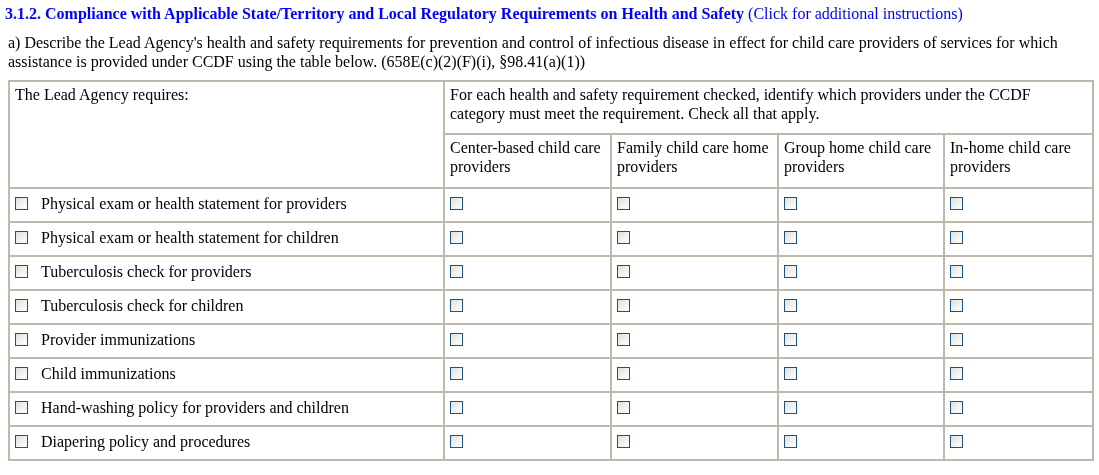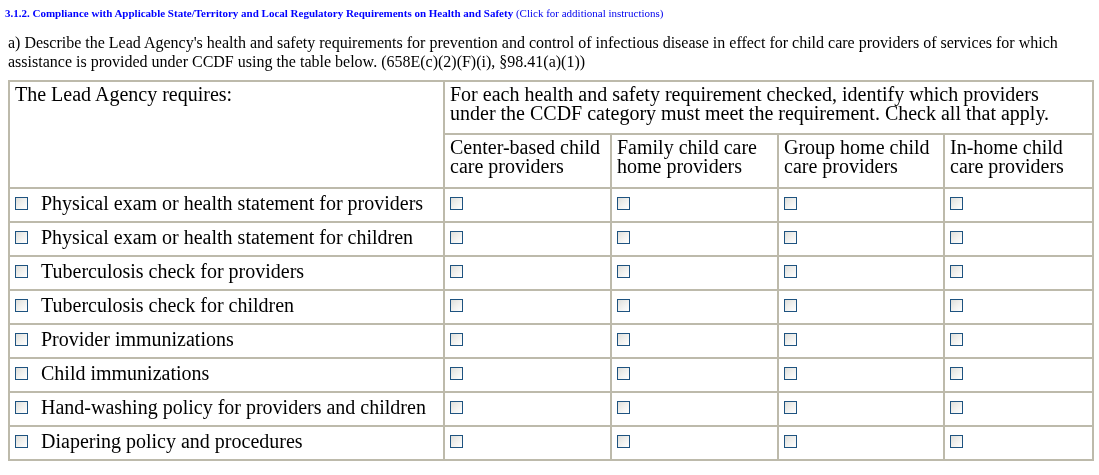--- a/index.html
+++ b/index.html
@@ -11,21 +11,21 @@
   }
   .page {
     width: 1099px;
     height: 475px;
     overflow: hidden;
     box-sizing: border-box;
     padding: 4px 5px 0 5px;
   }
   .heading {
     margin: 0 0 2px 0;
-    font-size: 11px;
+    font-size: 16px;
     line-height: 19px;
     font-weight: normal;
   }
   .heading-bold {
     font-weight: bold;
     color: #0000ff;
   }
   .heading-link {
     font-weight: normal;
     color: #0000ee;
@@ -38,21 +38,21 @@
     line-height: 19px;
     width: 1082px;
   }
   .intro b { font-weight: normal; }
 
   table.req-table {
     margin-left: 3px;
     border-collapse: collapse;
     table-layout: fixed;
     width: 1084px;
-    font-size: 20px;
+    font-size: 16px;
   }
   table.req-table th,
   table.req-table td {
     border: 2px solid #bdbaab;
     box-sizing: border-box;
     padding: 3px 5px;
     vertical-align: top;
     text-align: left;
     font-weight: normal;
     line-height: 19px;

